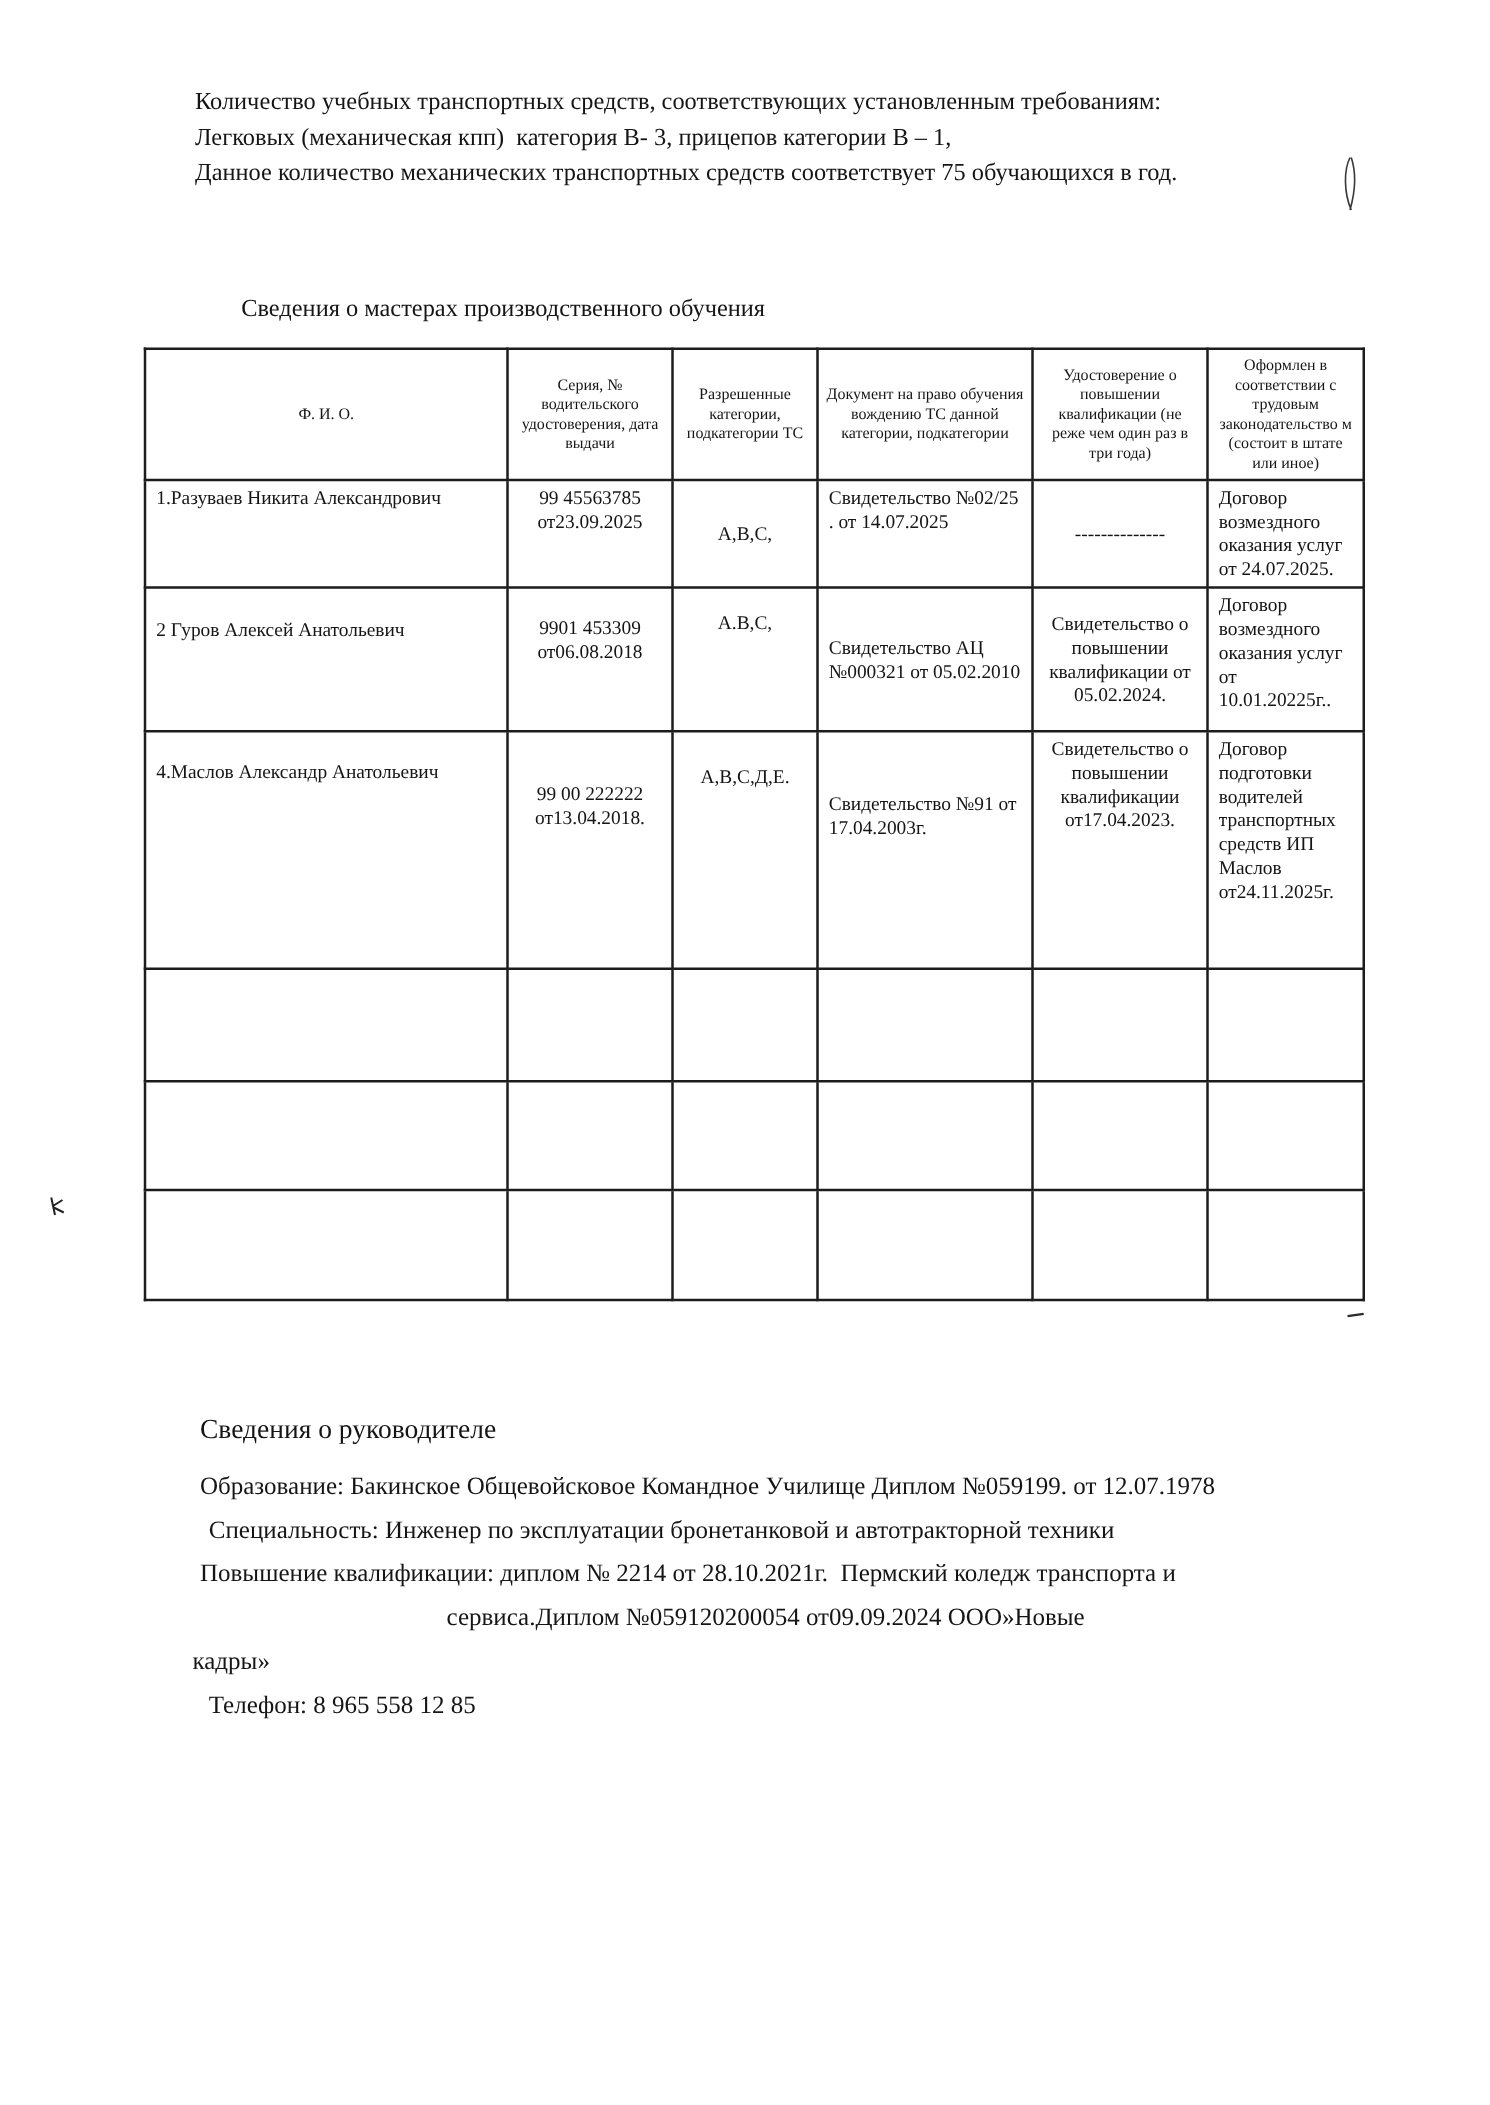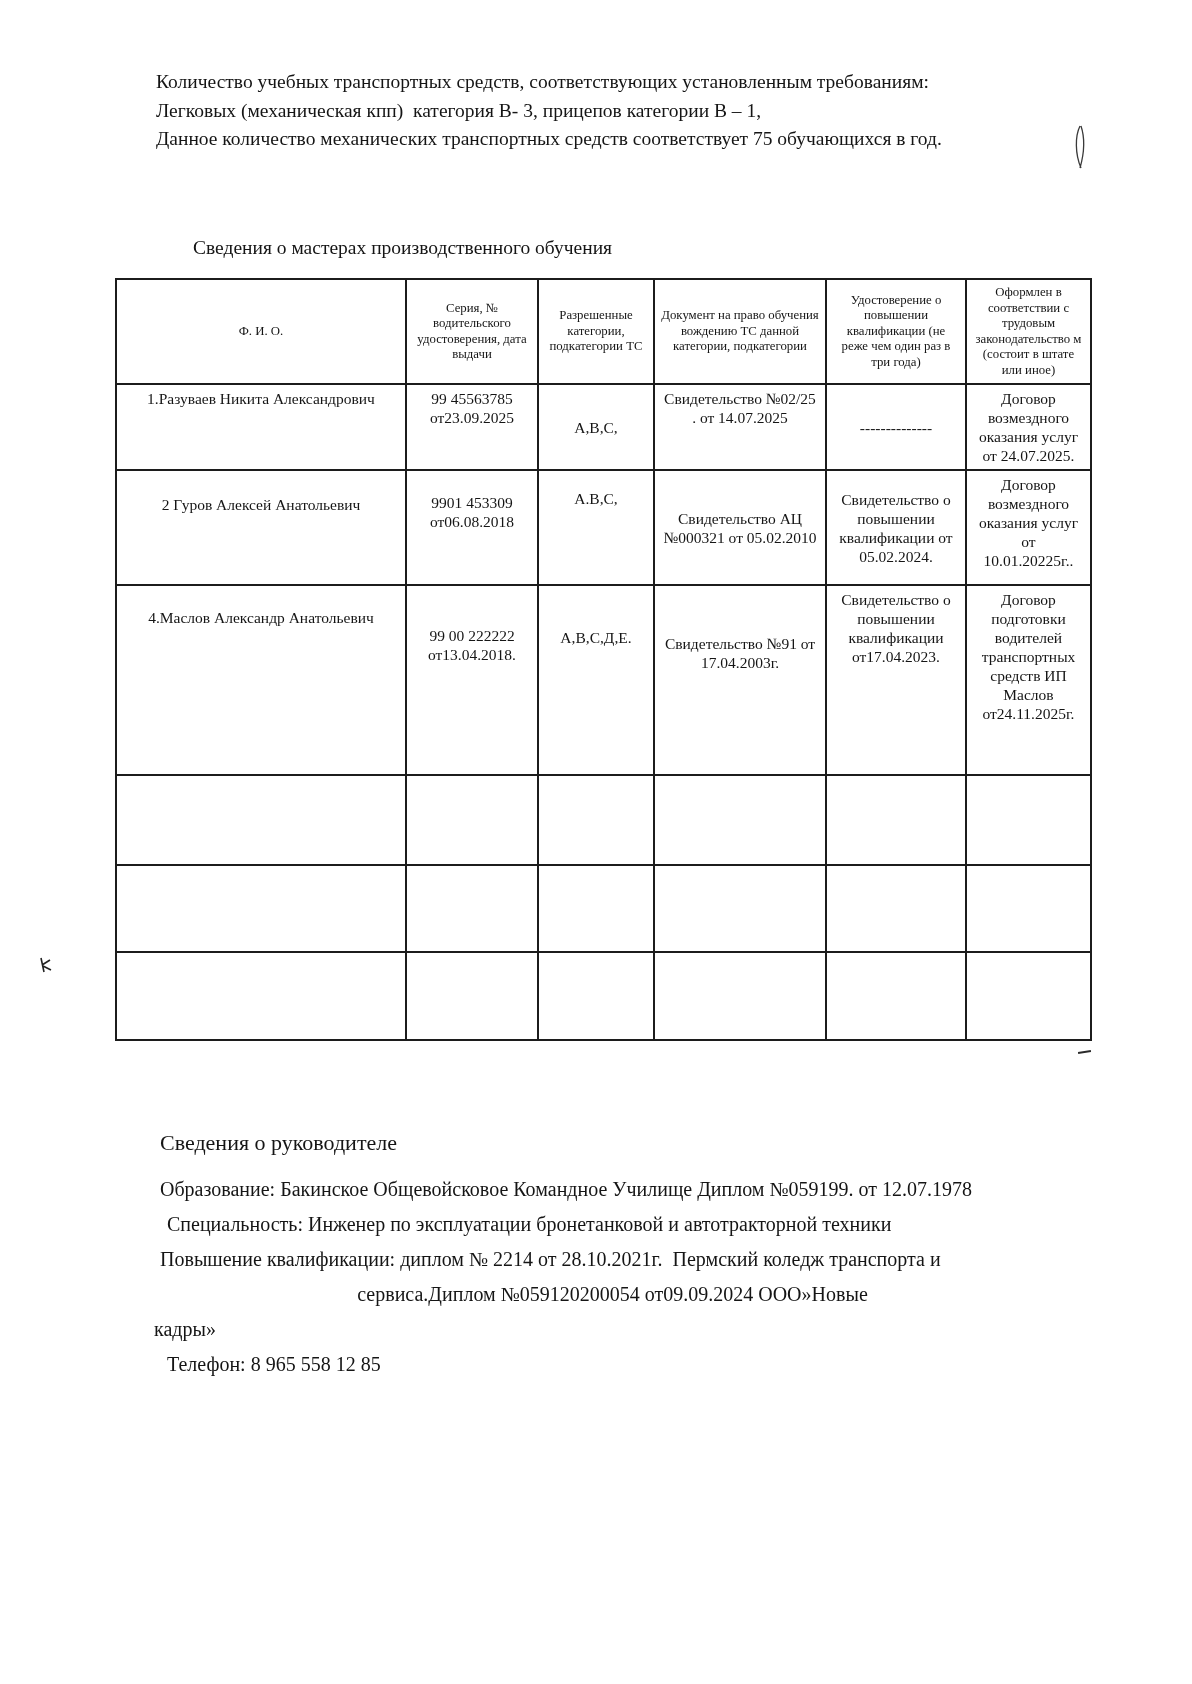--- a/index.html
+++ b/index.html
@@ -28,21 +28,20 @@
   table.masters{
     position:absolute;left:115px;top:278px;
     border-collapse:collapse;
     width:975px;
     table-layout:fixed;
   }
   table.masters th, table.masters td{
     border:2px solid #1c1c1c;
     font-weight:normal;
     overflow:hidden;
-    text-align:center;
   }
   table.masters th{
     font-size:12.8px;line-height:15.5px;
     text-align:center;vertical-align:middle;
     padding:4px 5px;
   }
   table.masters td{
     font-size:15.5px;line-height:19px;
     padding:4px 8px;
   }
@@ -123,21 +122,21 @@
       <td class="vt al" style="padding-top:24px">2 Гуров Алексей Анатольевич</td>
       <td class="vt ac" style="padding-top:22px">9901 453309 от06.08.2018</td>
       <td class="vt ac" style="padding-top:18px">А.В,С,</td>
       <td class="vm al">Свидетельство АЦ №000321 от 05.02.2010</td>
       <td class="vm ac">Свидетельство о повышении квалификации от 05.02.2024.</td>
       <td class="vt al">Договор возмездного оказания услуг от 10.01.20225г..</td>
     </tr>
     <tr style="height:190px">
       <td class="vt al" style="padding-top:22px">4.Маслов Александр Анатольевич</td>
       <td class="vt ac" style="padding-top:40px">99 00 222222 от13.04.2018.</td>
-      <td class="vt ac" style="padding-top:42px">А,В,С,Д,Е.</td>
+      <td class="vt ac" style="padding-top:26px">А,В,С,Д,Е.</td>
       <td class="vt al" style="padding-top:48px">Свидетельство №91 от 17.04.2003г.</td>
       <td class="vt ac">Свидетельство о повышении квалификации от17.04.2023.</td>
       <td class="vt al">Договор подготовки водителей транспортных средств ИП Маслов от24.11.2025г.</td>
     </tr>
     <tr style="height:90px">
       <td></td>
         <td></td>
         <td></td>
         <td></td>
         <td></td>

